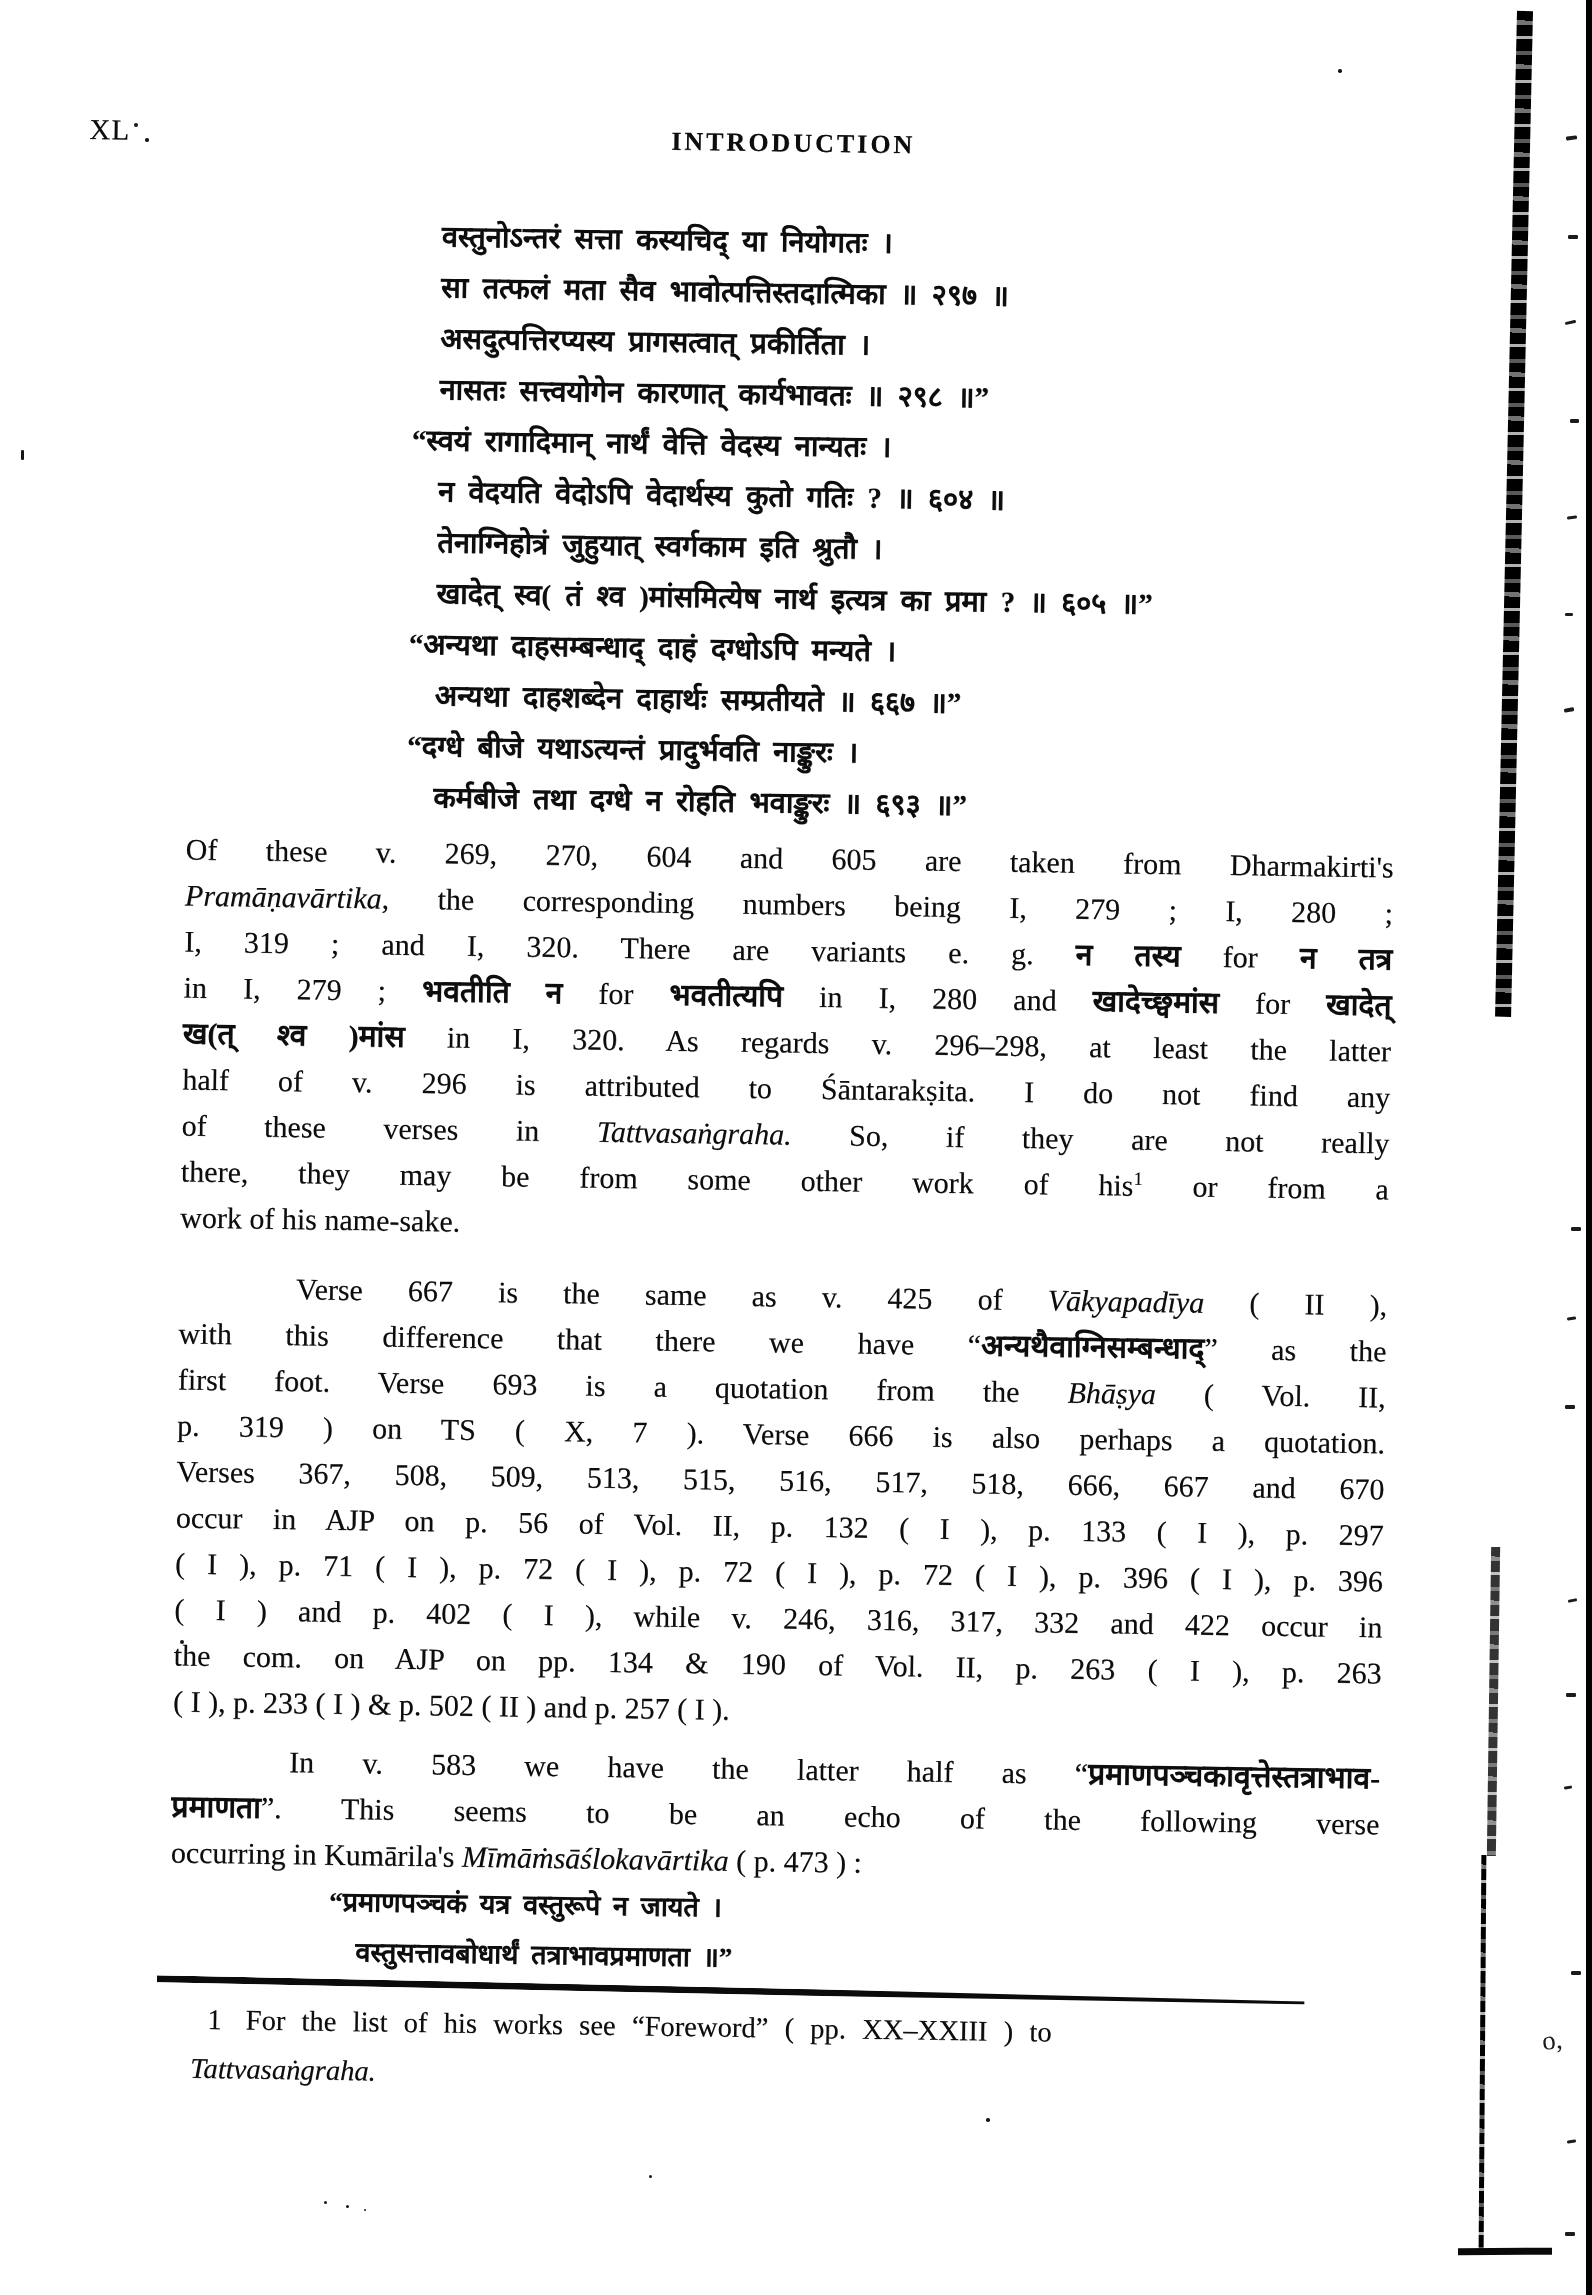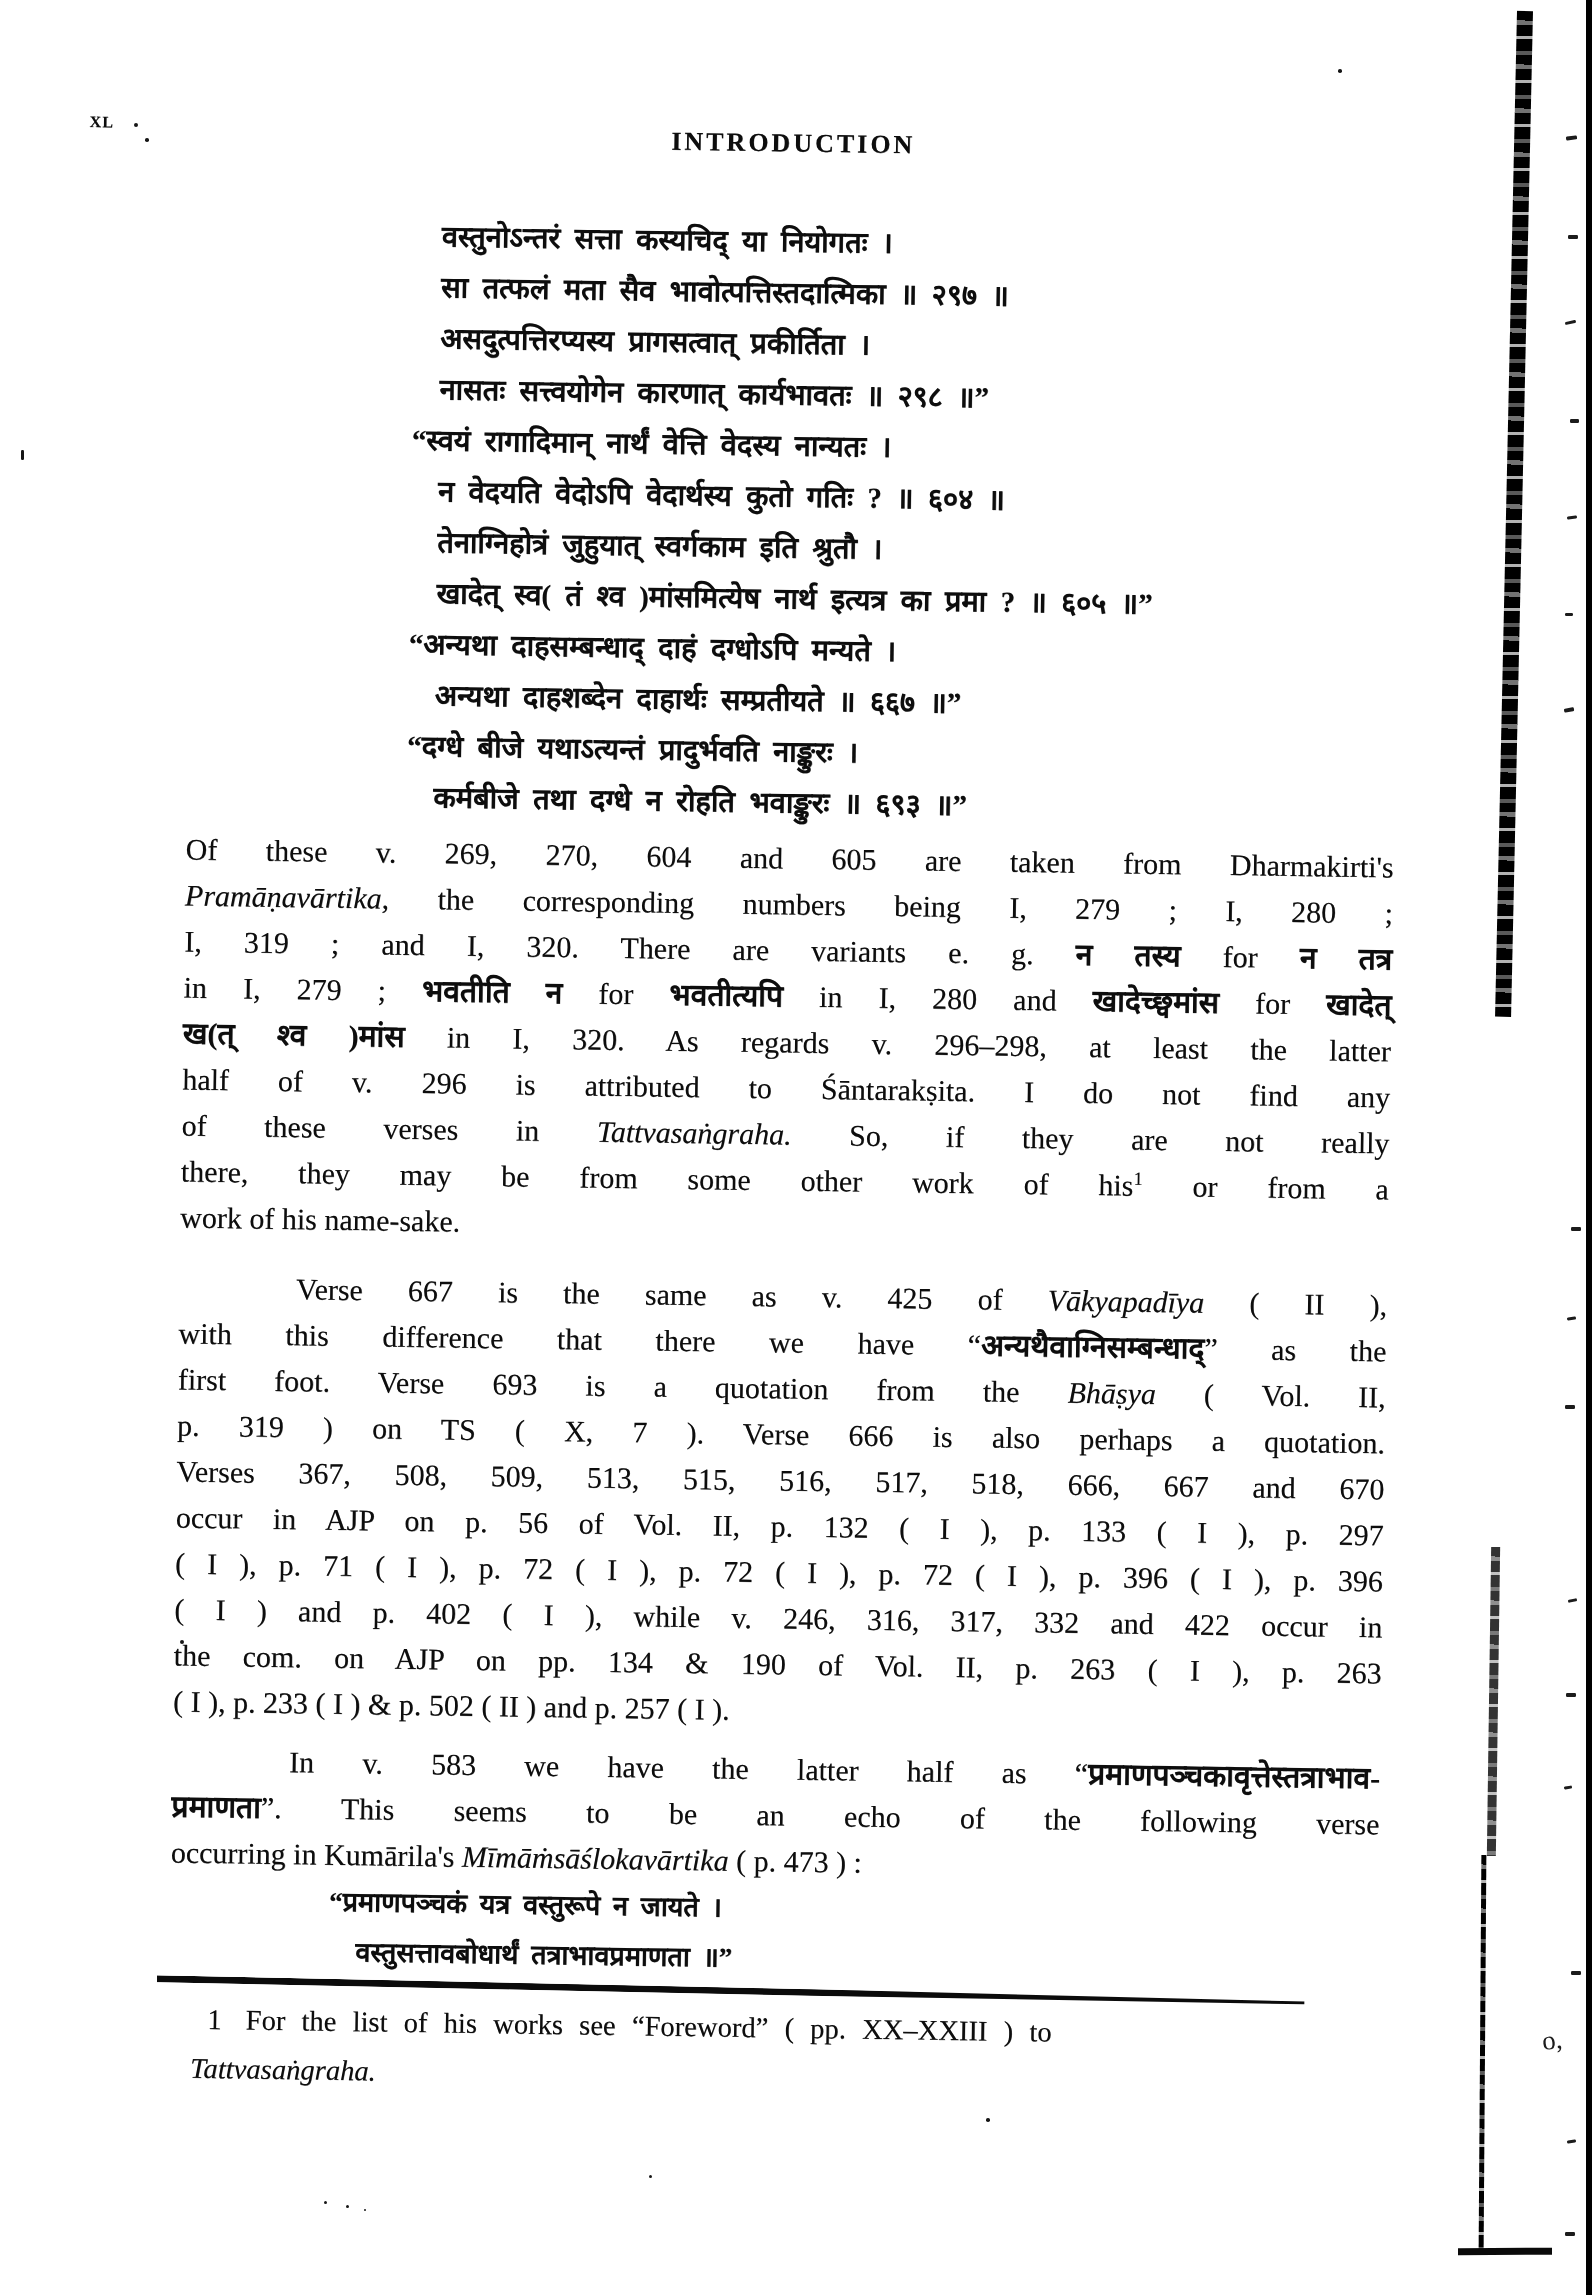--- a/index.html
+++ b/index.html
@@ -4,21 +4,21 @@
 <style>
   html,body{margin:0;padding:0;}
   body{
     width:1592px;height:2295px;position:relative;overflow:hidden;
     background:#ffffff;color:#0d0d0d;
     font-family:"Liberation Serif", serif;
   }
   .rot{position:absolute;left:0;top:0;width:1592px;height:2295px;
        transform:rotate(0.85deg);transform-origin:155px 155px;}
   .abs{position:absolute;}
-  .pageno{left:89px;top:114px;font-size:16px;font-weight:bold;letter-spacing:1.2px;}
+  .pageno{left:89px;top:114px;font-size:29px;font-weight:normal;letter-spacing:1.2px;}
   .htitle{left:671px;top:119px;font-size:26px;font-weight:bold;letter-spacing:3px;}
   .txt{text-shadow:0.3px 0.3px 0 rgba(0,0,0,.45);}
   
   .verses{left:416px;top:207px;width:1047px;}
   .vline{font-size:29px;font-weight:700;line-height:51px;height:51px;
          padding-left:27px;word-spacing:7.1px;white-space:nowrap;}
   .vline.hang{text-indent:-27px;}
   
   .para{left:196px;width:1208px;}
   .p1{top:826px;}

